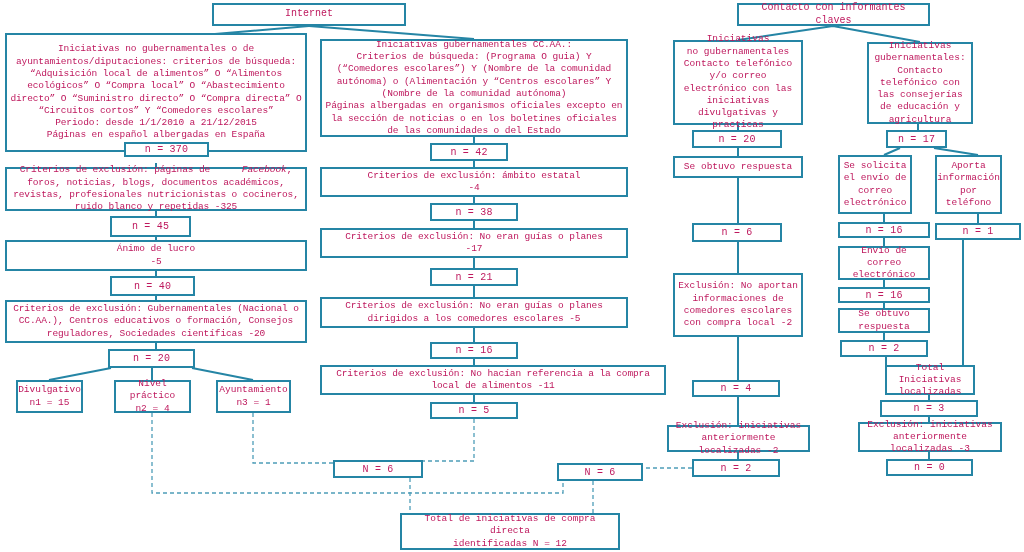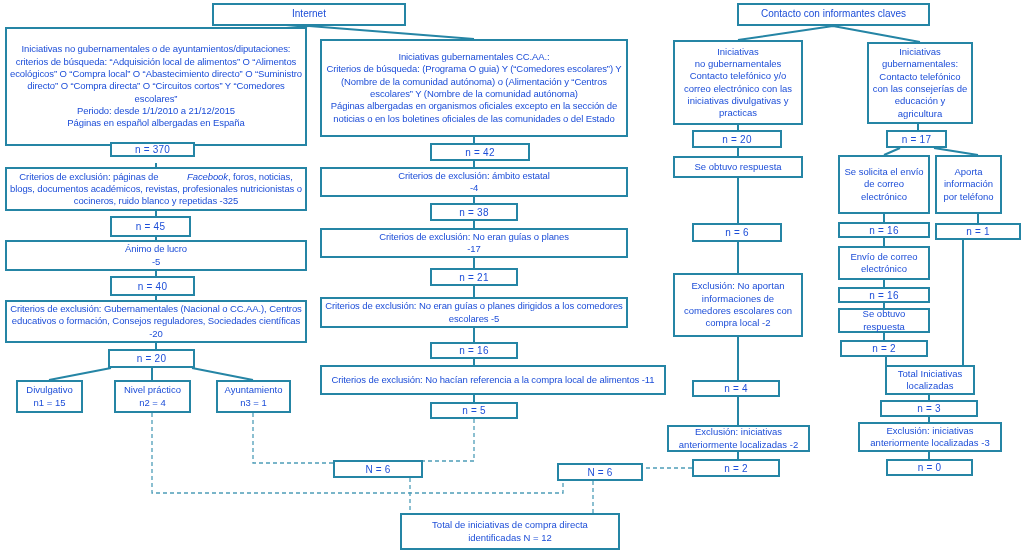--- a/index.html
+++ b/index.html
@@ -1,18 +1,18 @@
 <!DOCTYPE html>
 <html><head>
 <meta charset="utf-8">
 <style>
   html,body{margin:0;padding:0;background:#ffffff;}
   .canvas{
     position:relative;width:1024px;height:552px;background:#ffffff;
-    font-family:Liberation Sans, sans-serif;color:#1d4ed8;overflow:hidden;
+    font-family:Liberation Mono, monospace;color:#be185d;overflow:hidden;
   }
   .connector-layer{position:absolute;left:0;top:0;z-index:0;}
   .solid path{stroke:#2585a5;stroke-width:2;fill:none;}
   .dashed path{stroke:#4e9db8;stroke-width:1.3;fill:none;stroke-dasharray:4 3;}
   .box{
     position:absolute;z-index:1;box-sizing:border-box;background:#ffffff;
     border:2px solid #2585a5;display:flex;flex-direction:column;
     align-items:center;justify-content:center;text-align:center;
     font-size:9.5px;line-height:12.3px;padding:1px 3px;
   }
@@ -46,26 +46,26 @@
       <path d="M474 419 V461 H423"></path>
       <path d="M692 468 H643"></path>
       <path d="M410 478 V513"></path>
       <path d="M593 481 V513"></path>
     </g>
   </svg>
 
   <div class="box hdr" style="left:212px;top:3px;width:194px;height:23px">Internet</div>
   <div class="box hdr" style="left:737px;top:3px;width:193px;height:23px">Contacto con informantes claves</div>
 
-  <div class="box p" style="left:5px;top:27px;width:302px;height:119px">
+  <div class="box p" style="left:5px;top:33px;width:302px;height:119px">
     <div>Iniciativas no gubernamentales o de ayuntamientos/diputaciones: criterios de búsqueda: “Adquisición local de alimentos” O “Alimentos ecológicos” O “Compra local” O “Abastecimiento directo” O “Suministro directo” O “Compra directa” O “Circuitos cortos” Y “Comedores escolares”</div>
     <div>Periodo: desde 1/1/2010 a 21/12/2015</div>
     <div>Páginas en español albergadas en España</div>
   </div>
-  <div class="box n" style="left:110px;top:142px;width:85px;height:15px">n = 370</div>
+  <div class="box n" style="left:124px;top:142px;width:85px;height:15px">n = 370</div>
   <div class="box p" style="left:5px;top:167px;width:302px;height:44px">
     <div><span>Criterios de exclusión: páginas de </span><span class="em">Facebook</span><span>, foros, noticias, blogs, documentos académicos, revistas, profesionales nutricionistas o cocineros, ruido blanco y repetidas  -325</span></div>
   </div>
   <div class="box n" style="left:110px;top:216px;width:81px;height:21px">n = 45</div>
   <div class="box p" style="left:5px;top:240px;width:302px;height:31px">
     <div>Ánimo de lucro</div>
     <div>-5</div>
   </div>
   <div class="box n" style="left:110px;top:276px;width:85px;height:20px">n = 40</div>
   <div class="box p" style="left:5px;top:300px;width:302px;height:43px">Criterios de exclusión: Gubernamentales (Nacional o CC.AA.), Centros educativos o formación, Consejos reguladores, Sociedades científicas -20</div>
@@ -81,21 +81,21 @@
   <div class="box" style="left:216px;top:380px;width:75px;height:33px">
     <div>Ayuntamiento</div>
     <div>n3 = 1</div>
   </div>
 
   <div class="box p" style="left:320px;top:39px;width:308px;height:98px">
     <div>Iniciativas gubernamentales CC.AA.:</div>
     <div>Criterios de búsqueda: (Programa O guia) Y (“Comedores escolares”) Y (Nombre de la comunidad autónoma) o (Alimentación y “Centros escolares” Y (Nombre de la comunidad autónoma)</div>
     <div>Páginas albergadas en organismos oficiales excepto en la sección de noticias o en los boletines oficiales de las comunidades o del Estado</div>
   </div>
-  <div class="box n" style="left:430px;top:143px;width:100px;height:18px">n = 42</div>
+  <div class="box n" style="left:430px;top:143px;width:78px;height:18px">n = 42</div>
   <div class="box p" style="left:320px;top:167px;width:308px;height:30px">
     <div>Criterios de exclusión: ámbito estatal</div>
     <div>-4</div>
   </div>
   <div class="box n" style="left:430px;top:203px;width:88px;height:18px">n = 38</div>
   <div class="box p" style="left:320px;top:228px;width:308px;height:30px">
     <div>Criterios de exclusión: No eran guías o planes</div>
     <div>-17</div>
   </div>
   <div class="box n" style="left:430px;top:268px;width:88px;height:18px">n = 21</div>
@@ -116,21 +116,21 @@
   <div class="box n" style="left:692px;top:380px;width:88px;height:17px">n = 4</div>
   <div class="box" style="left:667px;top:425px;width:143px;height:27px">Exclusión: iniciativas anteriormente localizadas -2</div>
   <div class="box n" style="left:692px;top:459px;width:88px;height:18px">n = 2</div>
 
   <div class="box" style="left:867px;top:42px;width:106px;height:82px">
     <div>Iniciativas</div>
     <div>gubernamentales:</div>
     <div>Contacto telefónico con las consejerías de educación y agricultura</div>
   </div>
   <div class="box n" style="left:886px;top:130px;width:61px;height:18px">n = 17</div>
-  <div class="box" style="left:838px;top:155px;width:92px;height:59px">Se solicita el envío de correo electrónico</div>
+  <div class="box" style="left:838px;top:155px;width:74px;height:59px">Se solicita el envío de correo electrónico</div>
   <div class="box" style="left:935px;top:155px;width:67px;height:59px">Aporta información por teléfono</div>
   <div class="box n" style="left:838px;top:222px;width:92px;height:16px">n = 16</div>
   <div class="box n" style="left:935px;top:223px;width:86px;height:17px">n = 1</div>
   <div class="box" style="left:838px;top:246px;width:92px;height:34px">Envío de correo electrónico</div>
   <div class="box n" style="left:838px;top:287px;width:92px;height:16px">n = 16</div>
   <div class="box" style="left:838px;top:308px;width:92px;height:25px">Se obtuvo respuesta</div>
   <div class="box n" style="left:840px;top:340px;width:88px;height:17px">n = 2</div>
   <div class="box" style="left:885px;top:365px;width:90px;height:30px">Total Iniciativas localizadas</div>
   <div class="box n" style="left:880px;top:400px;width:98px;height:17px">n = 3</div>
   <div class="box" style="left:858px;top:422px;width:144px;height:30px">Exclusión: iniciativas anteriormente localizadas -3</div>

